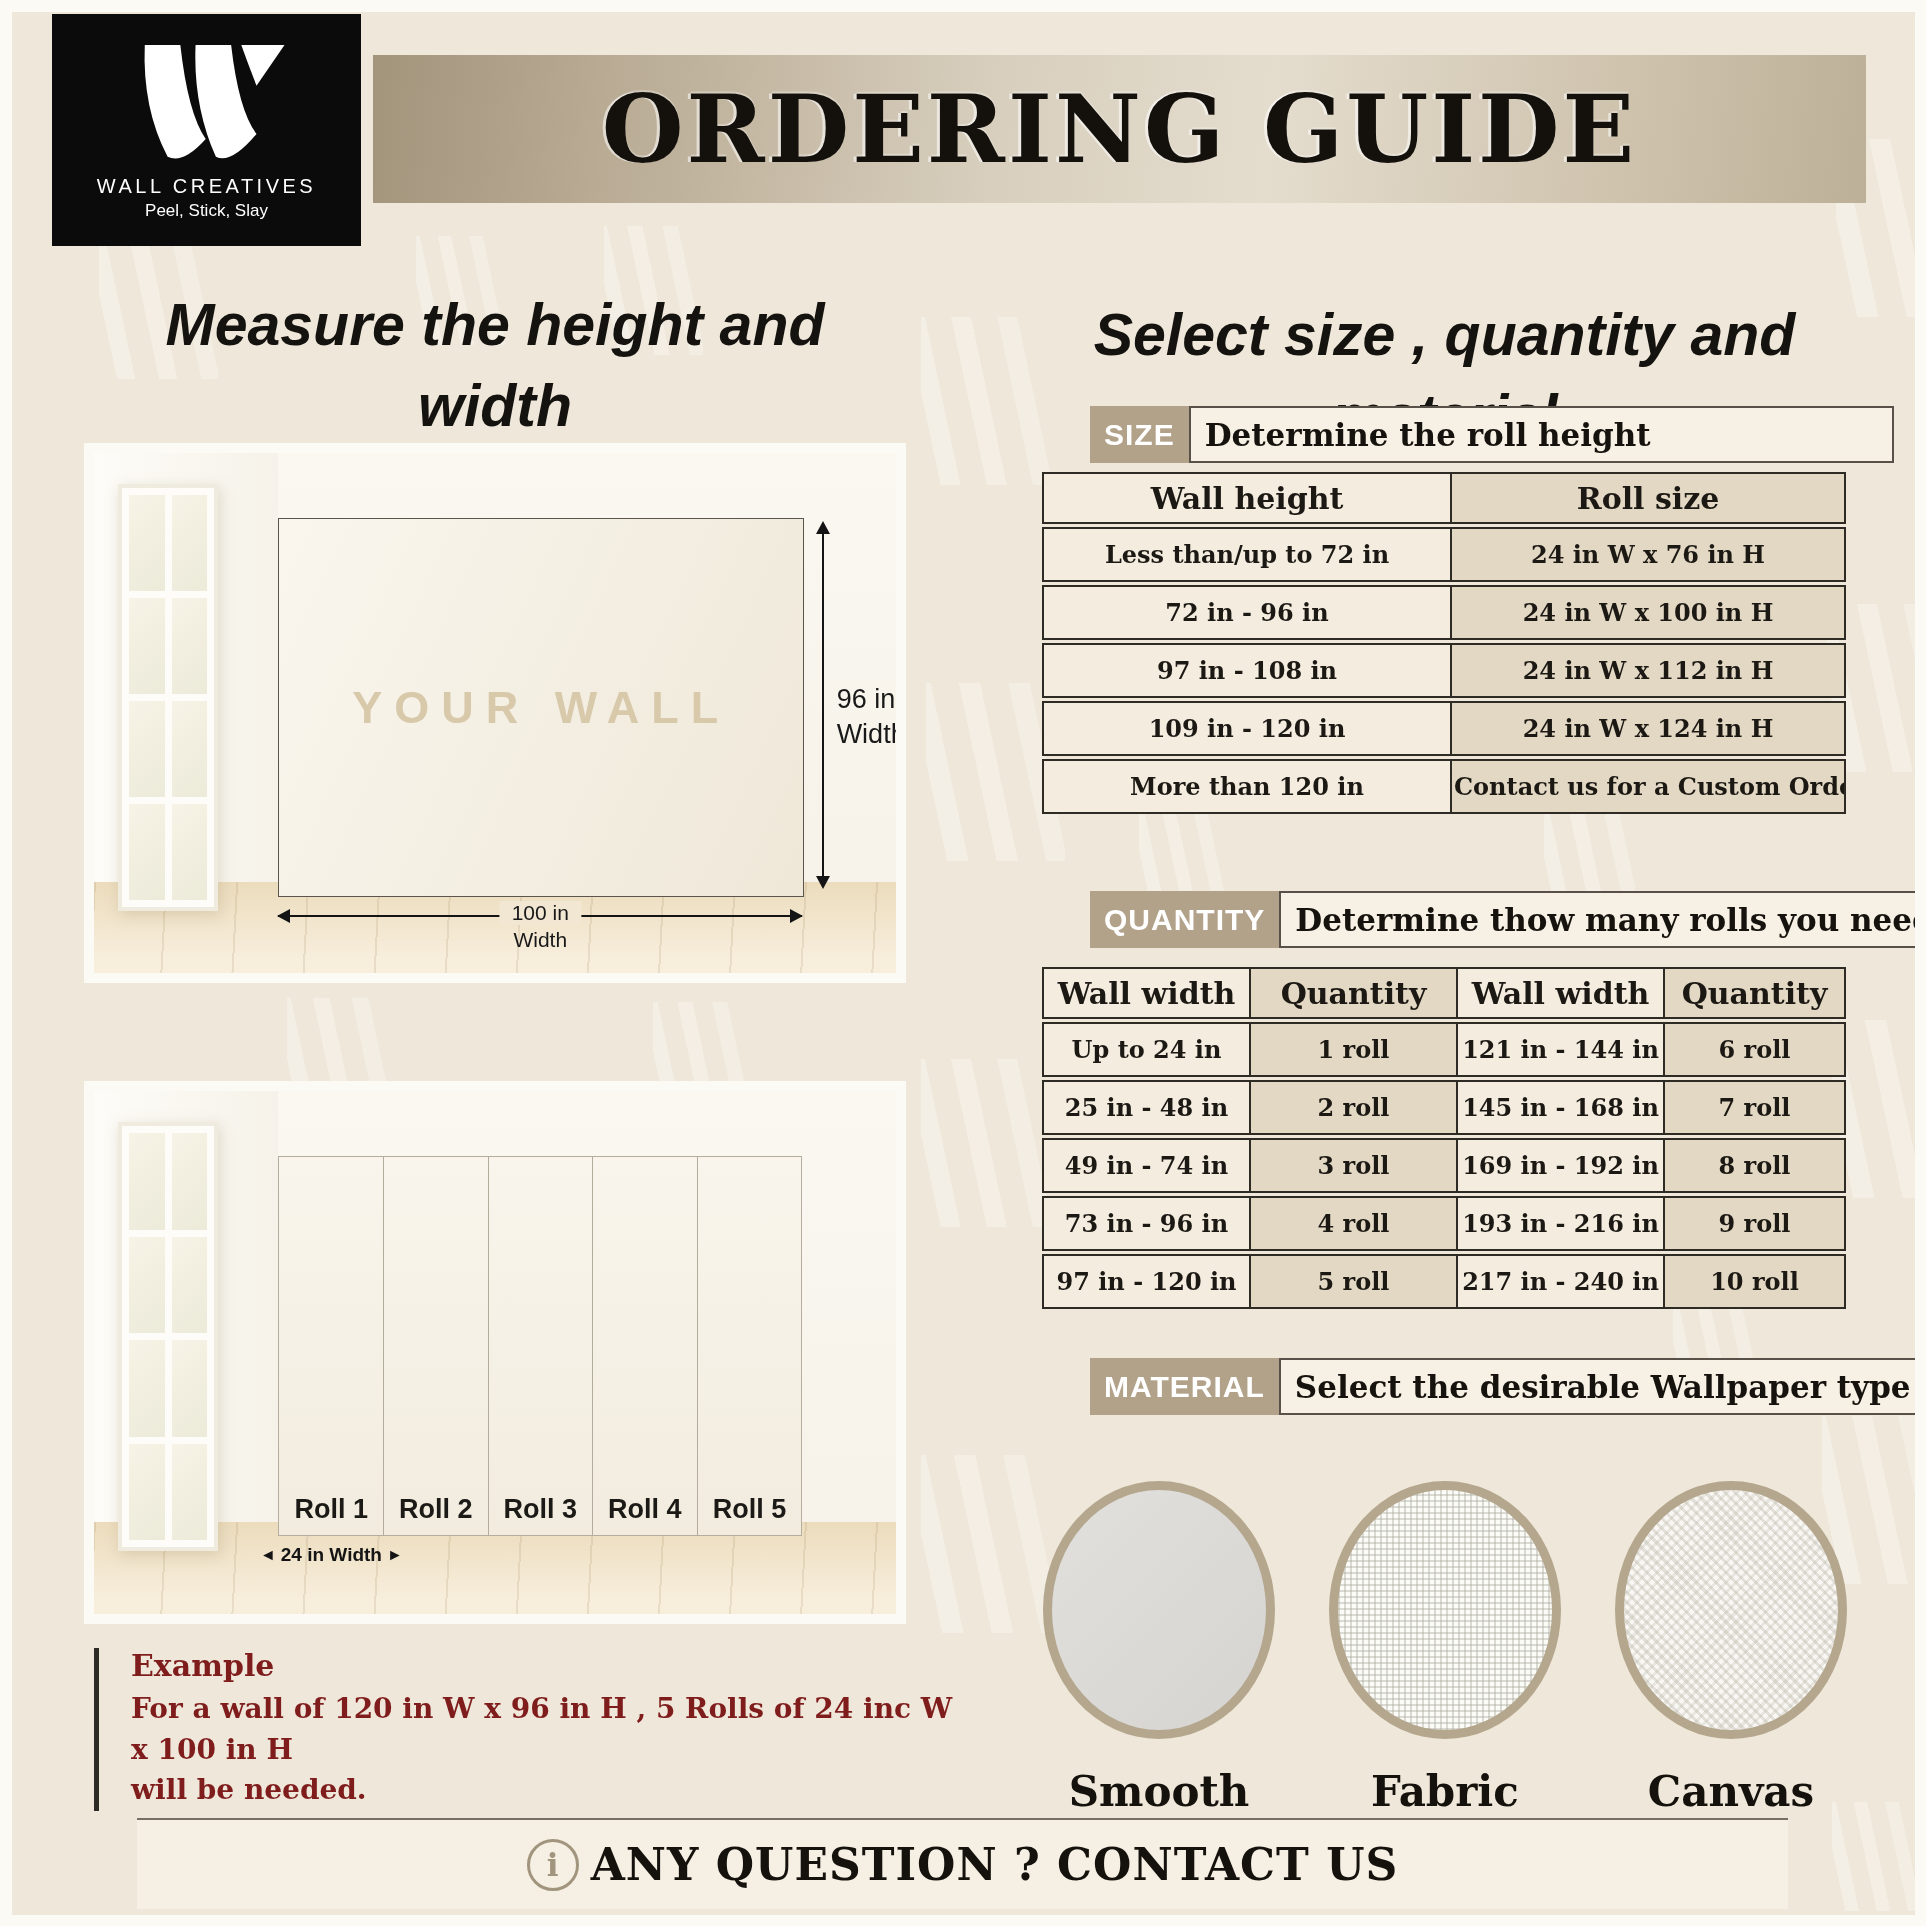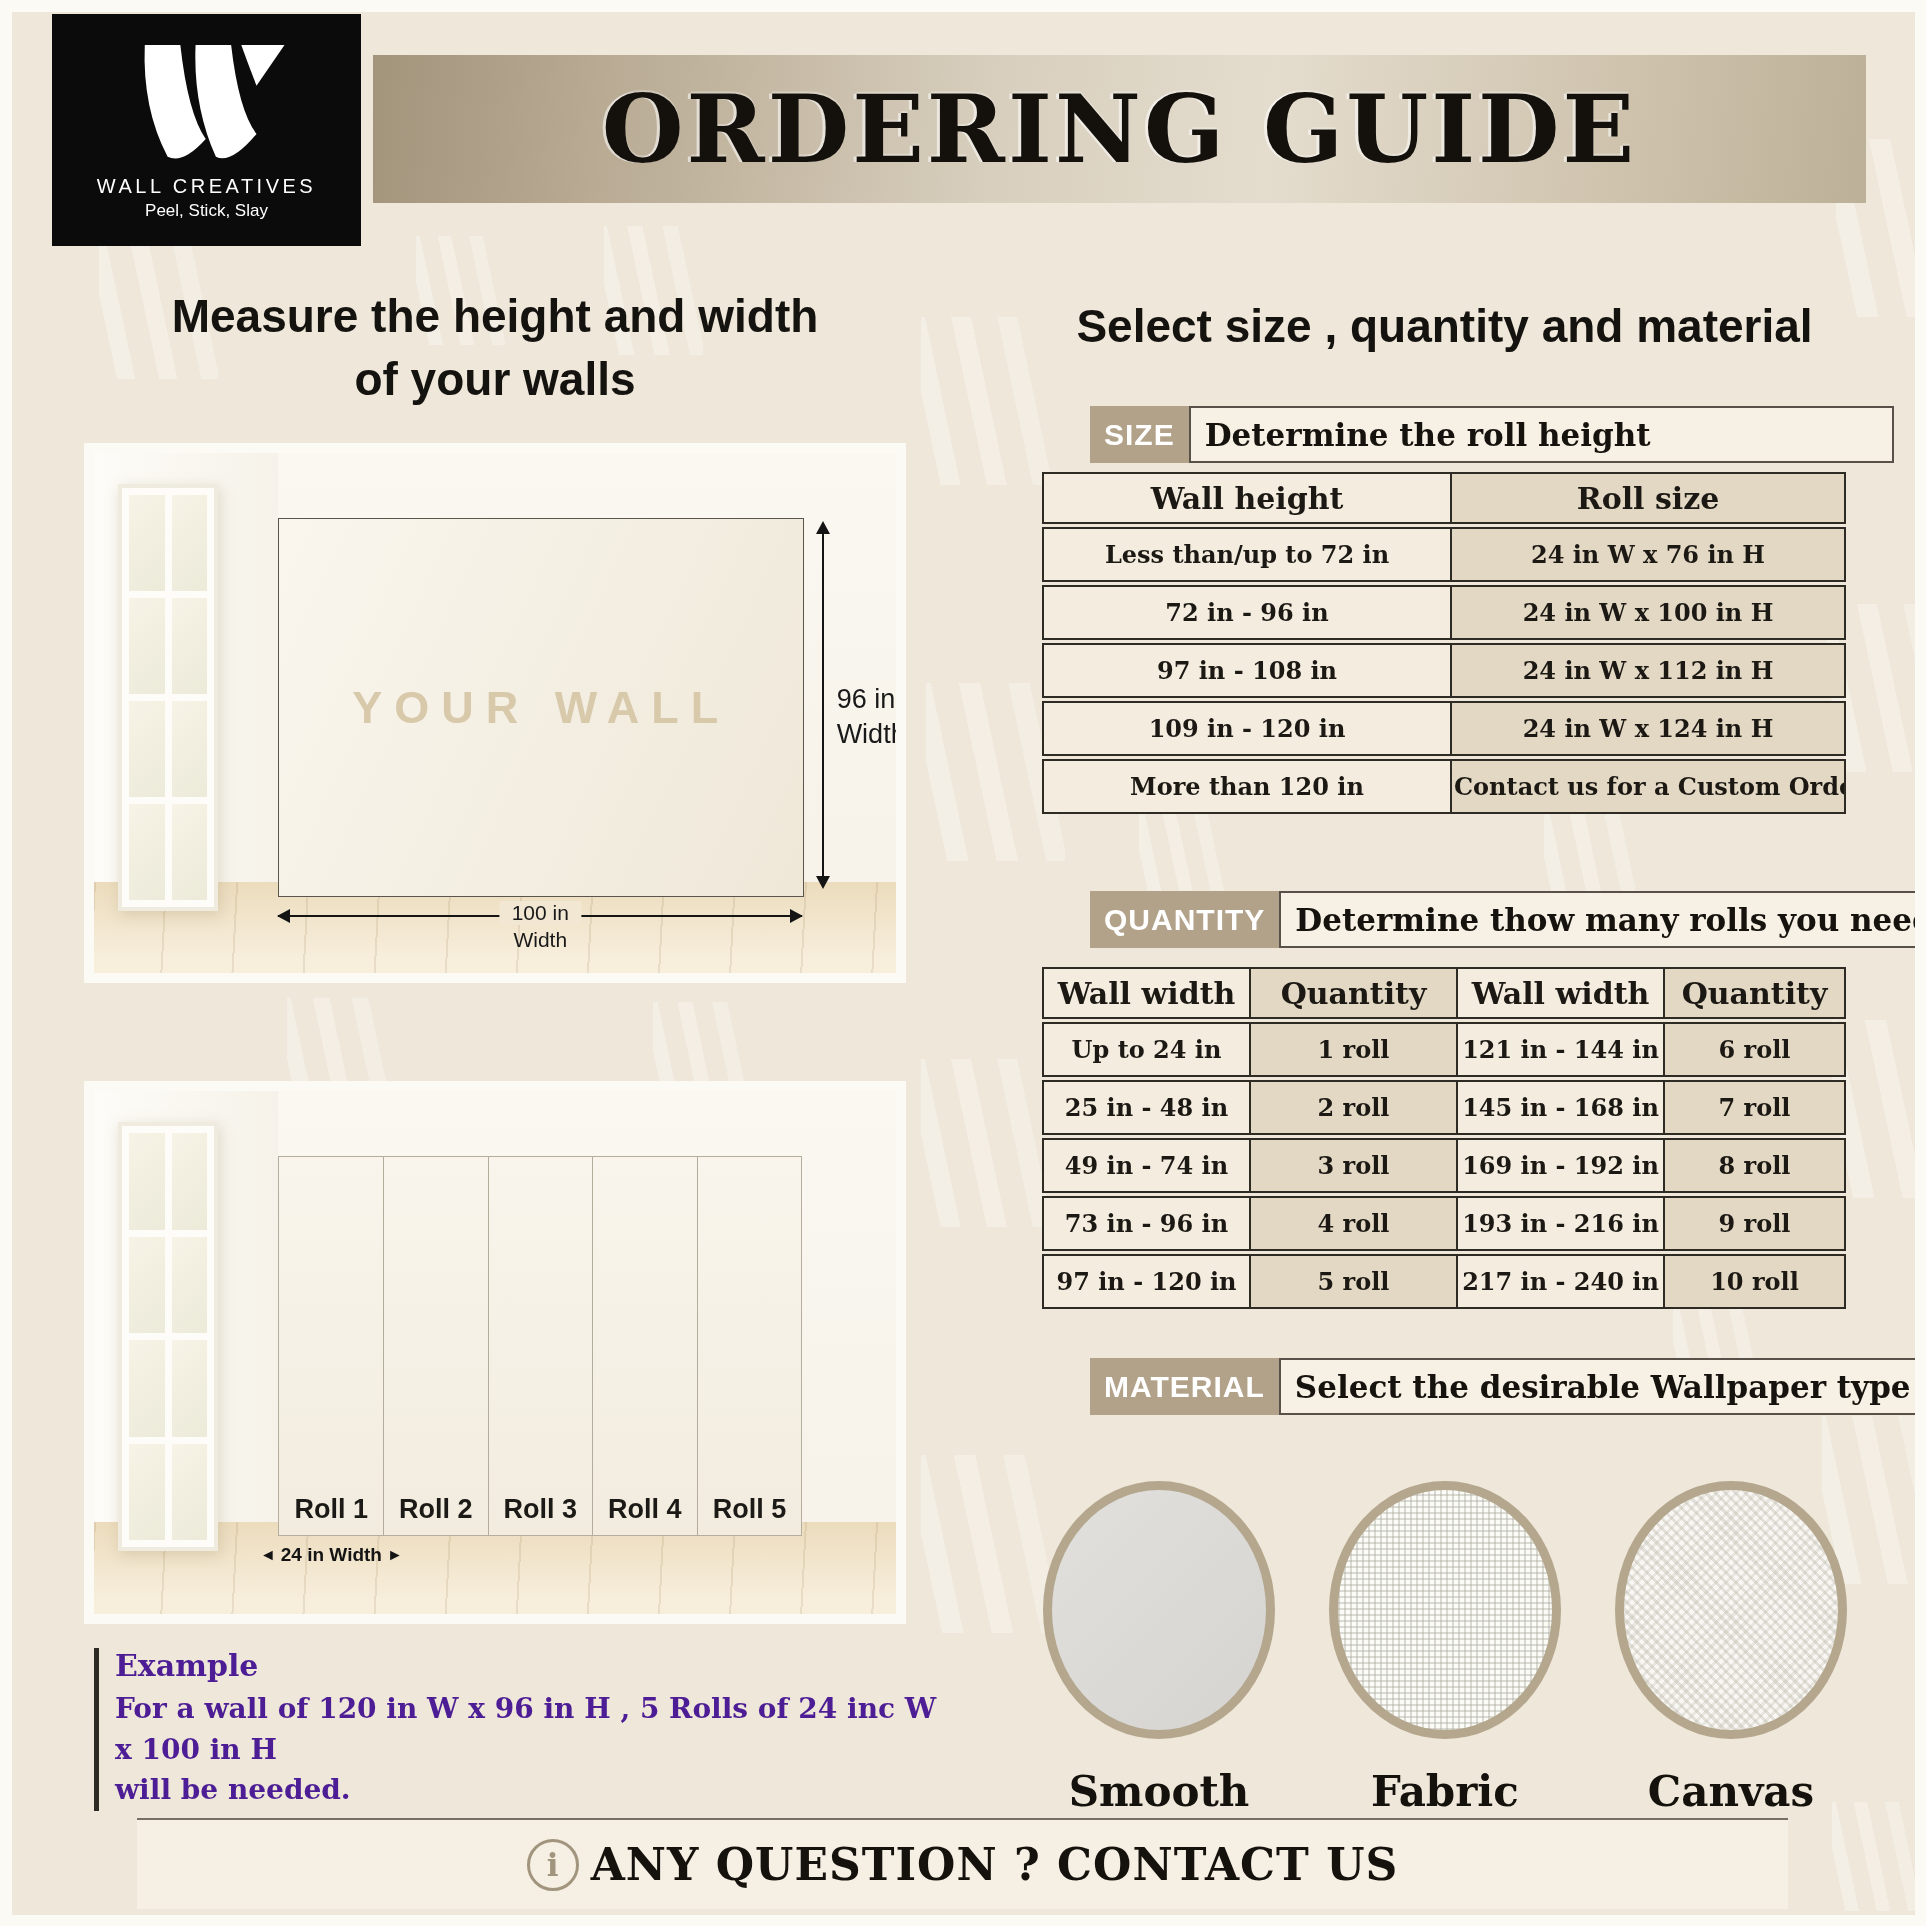--- a/index.html
+++ b/index.html
@@ -26,21 +26,21 @@
   .logo-tag  { color:#fff; font-size:17px; margin-top:3px; white-space:nowrap; }
 
   .banner { left:373px; top:55px; width:1493px; height:148px;
             background:linear-gradient(96deg,#a3947c 0%,#b9ab94 16%,#d8cfbe 42%,#e4dccd 60%,#cdc1ab 85%,#bdb098 100%);
             display:flex; align-items:center; justify-content:center; }
   .banner-title { font-family:"DejaVu Serif", serif; font-weight:700; font-size:94px; color:#14110d;
                   letter-spacing:3px; white-space:nowrap;
                   text-shadow:-3px 0 0 rgba(255,255,255,.55), 0 -2px 0 rgba(255,255,255,.3); }
 
   
-  .big-heading { font-weight:700; font-size:46px; color:#15130f; text-align:center; line-height:1.38; }
+  .big-heading { font-weight:700; font-size:59px; color:#15130f; text-align:center; line-height:1.38;font-style:italic; }
   .left-heading  { left:84px;  top:285px; width:822px; }
   .right-heading { left:999px; top:295px; width:891px; }
 
   
   .sec-header { height:57px; display:flex; width:804px; left:1042px;margin-left:48px; }
   .chip { background:#b2a28a; color:#ffffff; font-weight:700; font-size:30px; letter-spacing:1px;
           display:flex; align-items:center; padding:0 14px; white-space:nowrap; }
   .chip-box { flex:1; border:2px solid #57514a; background:#f7f1e5; display:flex; align-items:center;
               padding:0 14px; font-family:"DejaVu Serif", serif; font-weight:700; font-size:31px;
               color:#16130e; white-space:nowrap; }
@@ -117,22 +117,22 @@
   .hdim-label { position:absolute; left:50%; top:-16px; transform:translateX(-50%);
                 text-align:center; font-size:21px; color:#191919; }
   .hdim-label .hl1 { display:block; background:#f1e7d3; padding:0 12px; }
   .hdim-label .hl2 { display:block; margin-top:3px; }
 
   .dim24 { position:absolute; left:22.6%; top:86.6%; width:14%; display:flex; align-items:center;
            justify-content:center; gap:5px; font-weight:700; font-size:19px; color:#141414; white-space:nowrap; }
   .dim24 .tri { font-size:16px; }
 
   
-  .example { left:94px; top:1648px; width:822px; border-left:5px solid #2e2a24; padding-left:16px;
-             font-family:"DejaVu Serif", serif; font-weight:700; color:#4c1d95; }
+  .example { left:94px; top:1648px; width:822px; border-left:5px solid #2e2a24; padding-left:32px;
+             font-family:"DejaVu Serif", serif; font-weight:700; color:#7f1d1d; }
   .example .ex-title { font-size:30px; margin-bottom:6px; }
   .example .ex-line  { font-size:28px; line-height:1.45; }
 
   
   .footer-bar { left:137px; top:1818px; width:1651px; height:89px; background:#f6efe4;
                 border-top:2px solid #756f64; display:flex; align-items:center; justify-content:center;
                 gap:12px; z-index:2; }
   .info-icon { width:46px; height:46px; border-radius:50%; border:3px solid #a2957d; color:#a2957d;
                display:flex; align-items:center; justify-content:center;
                font-family:"DejaVu Serif", serif; font-weight:700; font-size:31px; }

